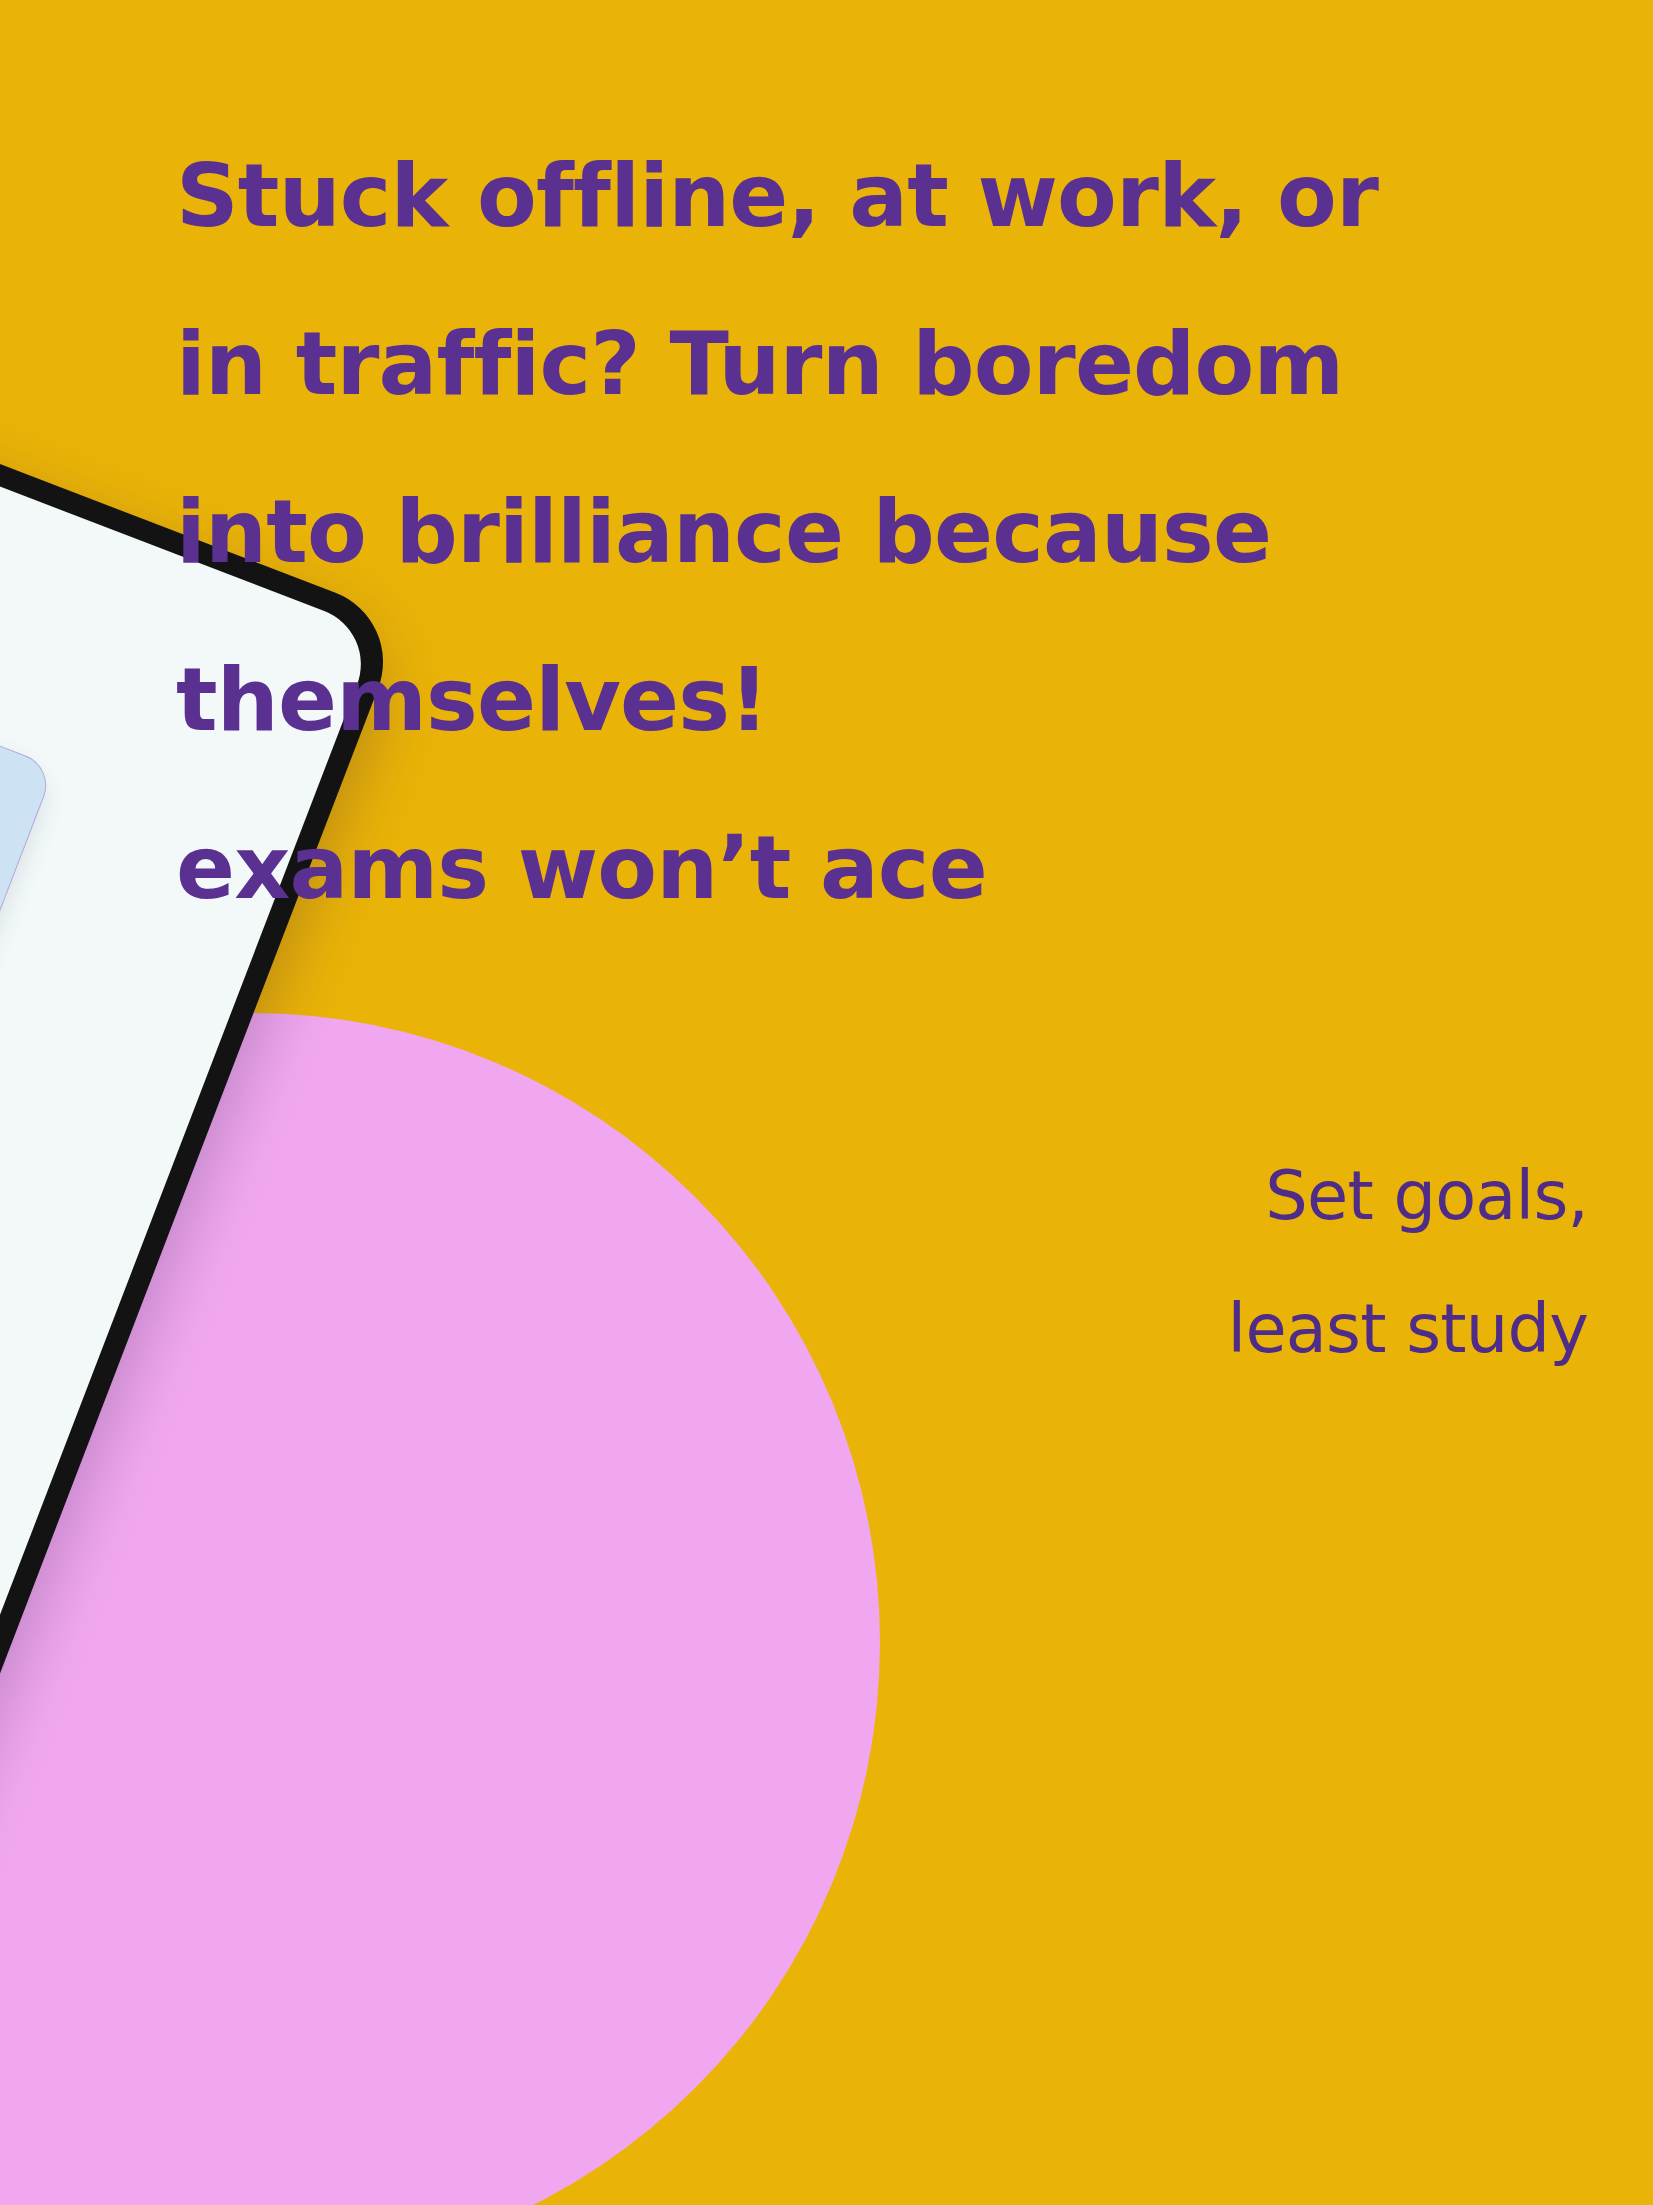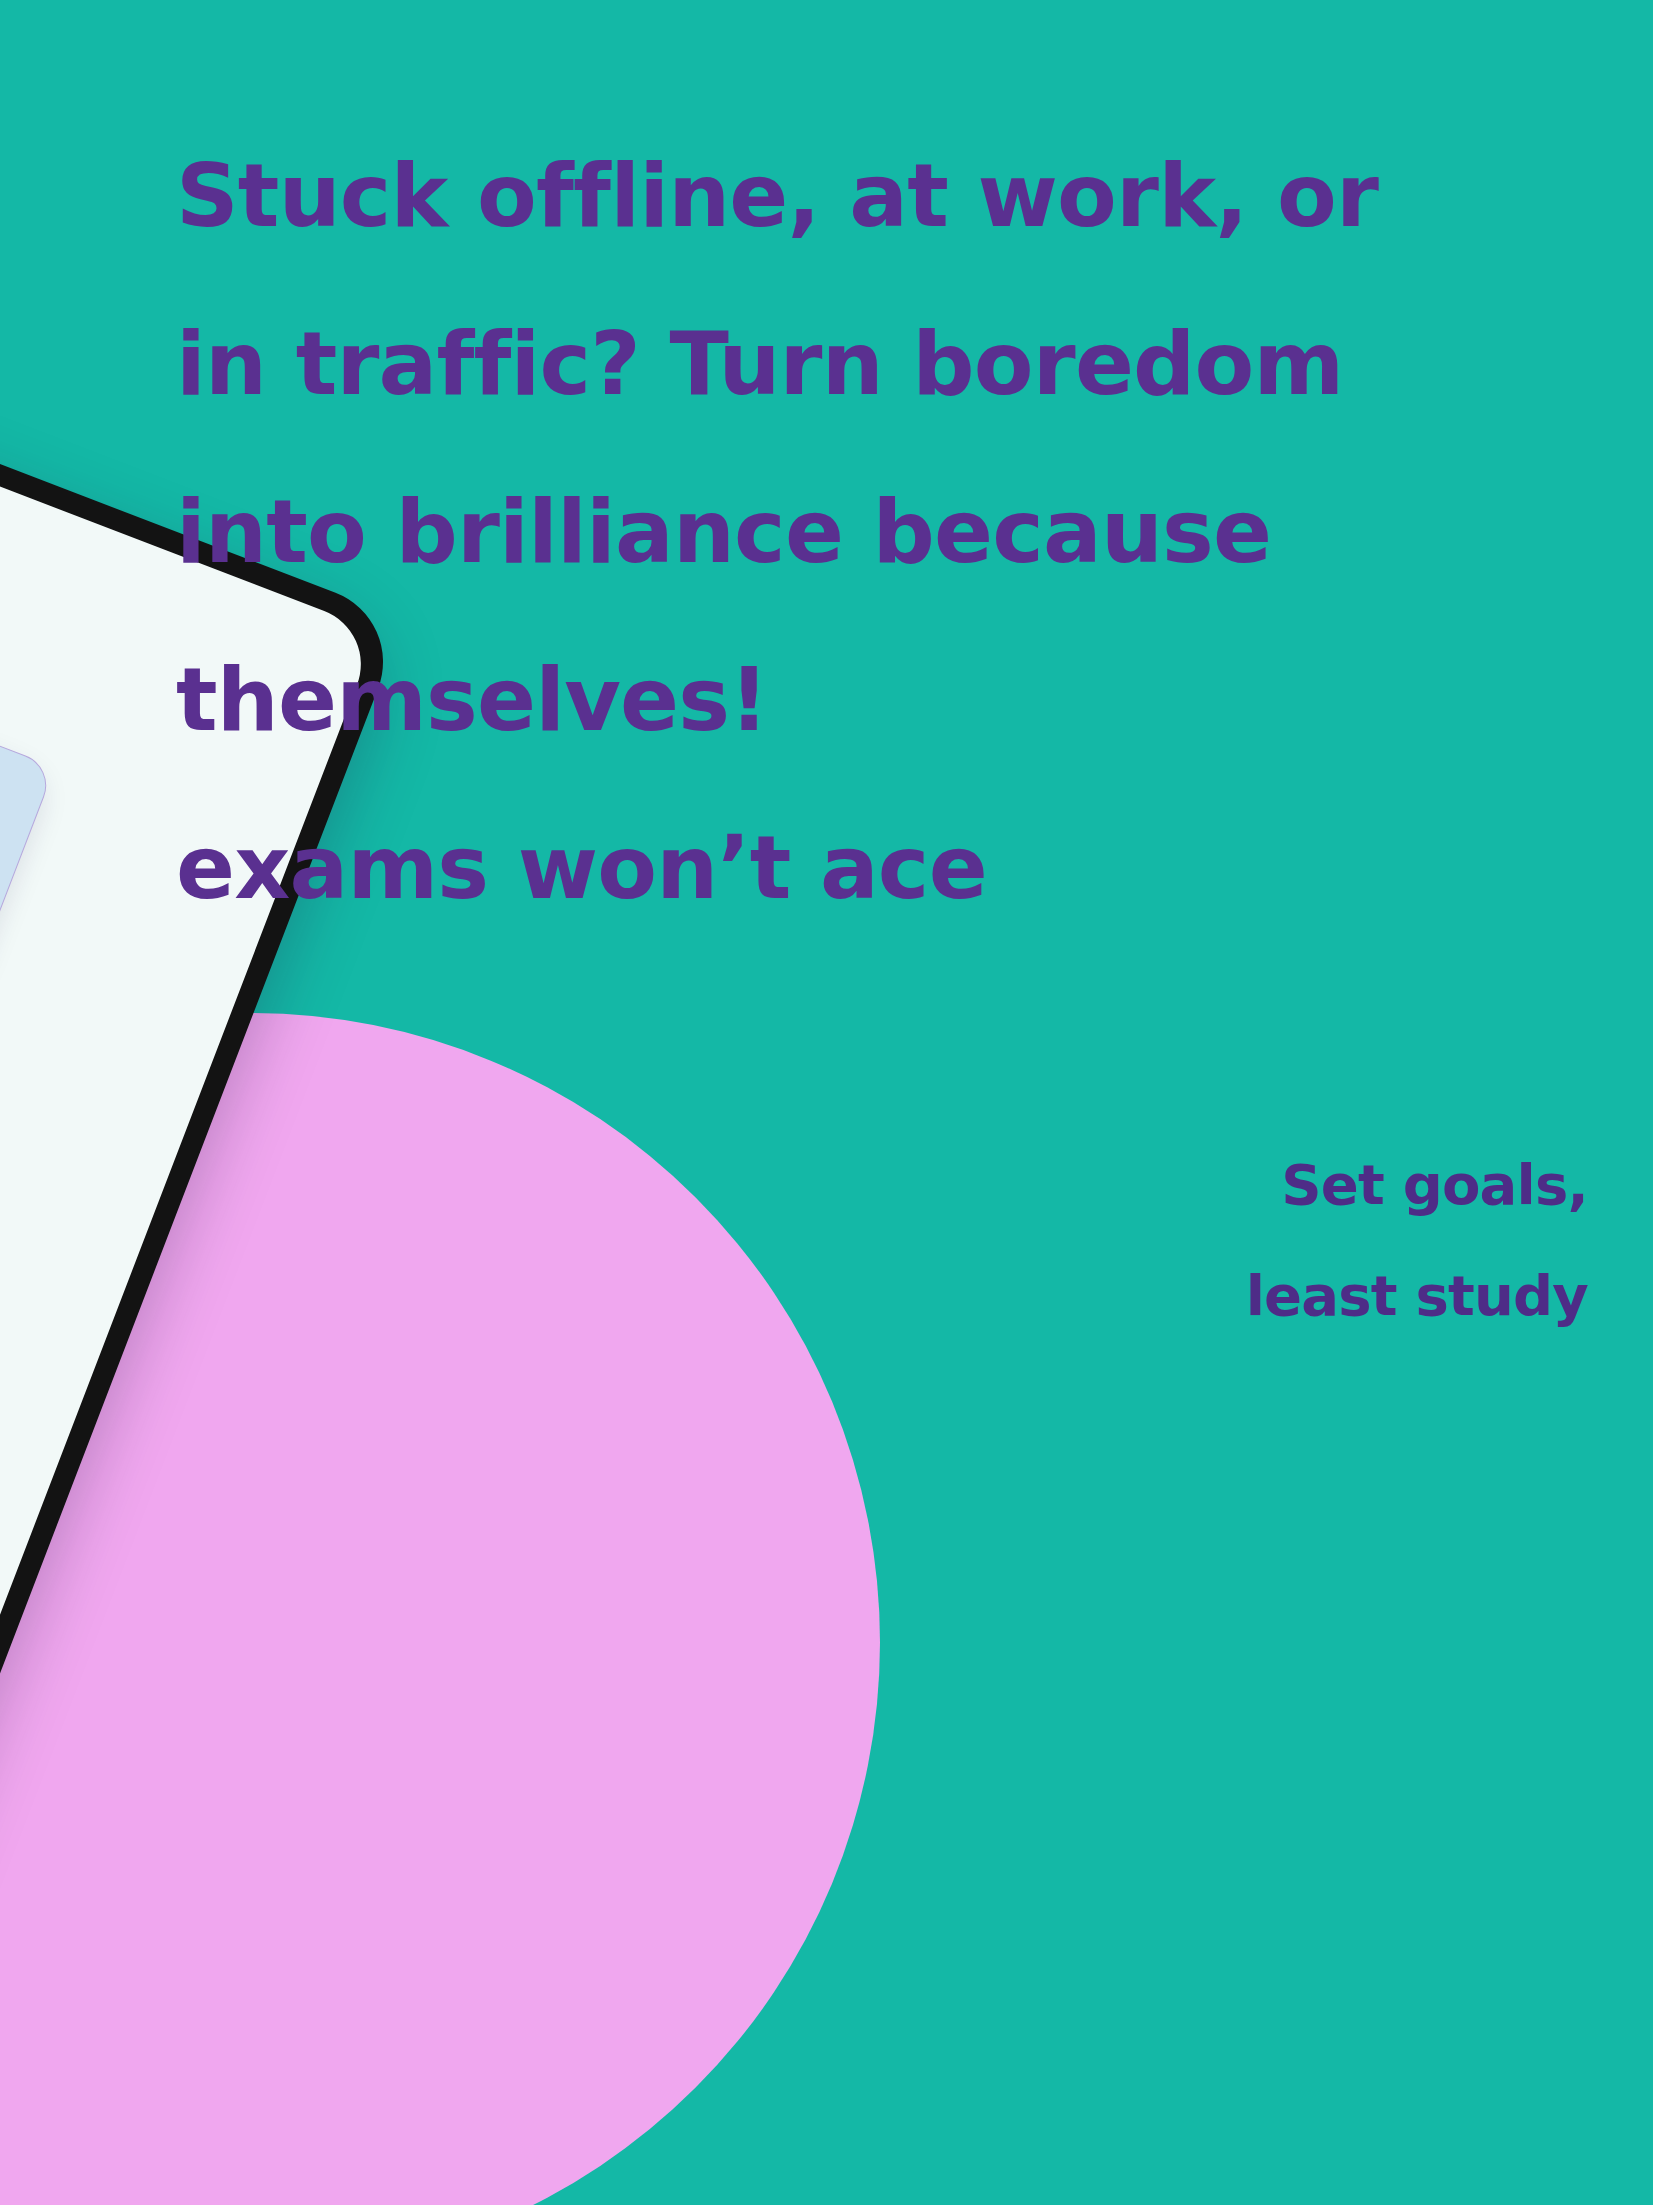--- a/index.html
+++ b/index.html
@@ -5,21 +5,21 @@
 <style>
   html, body {
     margin: 0;
     padding: 0;
     background: #f8f6fc;
   }
   #stage {
     position: relative;
     width: 1653px;
     height: 2205px;
-    background: #14b8a6;
+    background: #eab308;
     overflow: hidden;
     font-family: "DejaVu Sans", sans-serif;
   }
 
   
   .pink-blob {
     position: absolute;
     left: -379px;
     top: 1013px;
     width: 1259px;
@@ -99,23 +99,23 @@
   }
   .headline .ln { display: block; }
 
   .subline {
     position: absolute;
     right: 65px;
     top: 1130px;
     width: 952px;
     z-index: 5;
     color: #4e2c87;
-    font-size: 56px;
+    font-size: 67px;
     line-height: 1.98;
-    font-weight: bold;
+    font-weight: normal;
     text-align: right;
     letter-spacing: -0.8px;
   }
   .subline .ln { display: block; }
 </style>
 </head>
 <body>
 
 <div id="stage">
 

